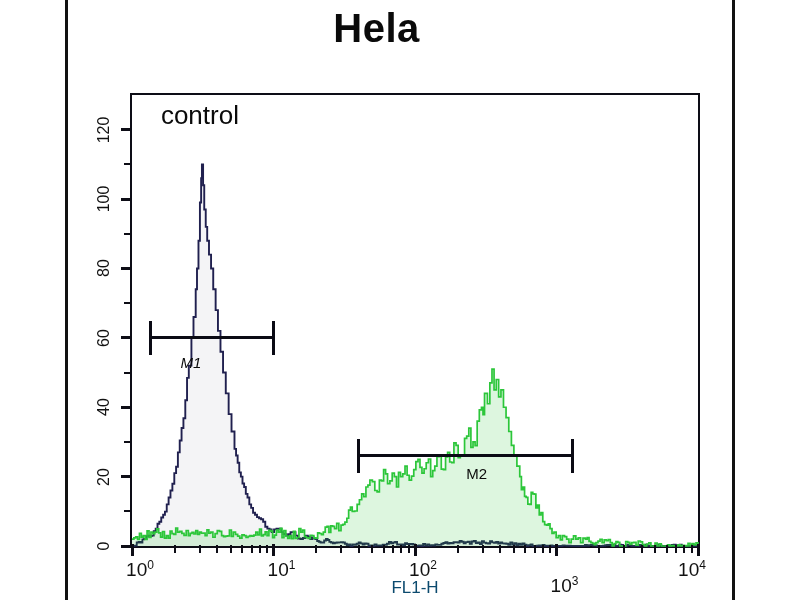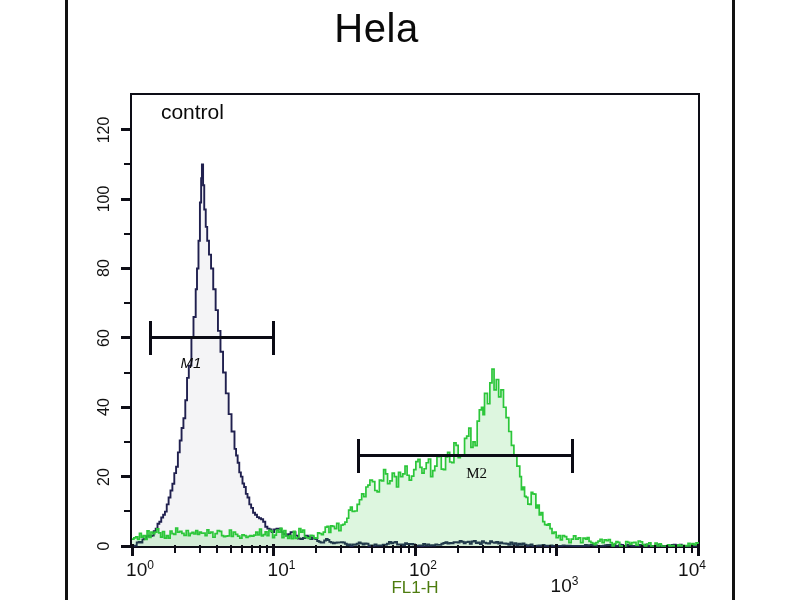--- a/index.html
+++ b/index.html
@@ -9,21 +9,21 @@
 
   
   #figure-frame{
     position:absolute;left:65px;top:0px;width:670px;height:600px;
     border-left:3px solid #111;border-right:3px solid #111;
     box-sizing:border-box;background:#fff;
   }
 
   #figure-title{
     position:absolute;left:65px;top:8px;width:623px;
-    text-align:center;font-size:40px;font-weight:normal;color:#0a0a0a;
+    text-align:center;font-size:40px;font-weight:bold;color:#0a0a0a;
     letter-spacing:0.5px;line-height:1;
   }
 
   
   #plot-frame{
     position:absolute;left:130px;top:93px;width:570px;height:455px;
     border:2px solid #0d0d16;box-sizing:border-box;background:#fff;
   }
 
   #plot-inner{position:absolute;left:0;top:0;width:100%;height:100%;}
@@ -45,25 +45,25 @@
   .xtick{position:absolute;background:#0d0d16;}
   .xtick-label{
     position:absolute;transform:translate(-50%,0);
     font-size:19px;color:#111;white-space:nowrap;
   }
   .xtick-label sup{font-size:12px;vertical-align:super;}
 
   #x-axis-title{
     position:absolute;left:415px;top:578px;
     transform:translate(-50%,0);
-    font-size:17px;color:#4d7c0f;white-space:nowrap;
+    font-size:17px;color:#0c4a6e;white-space:nowrap;
   }
 
   .curve-label{
-    position:absolute;font-size:21px;color:#0a0a0a;white-space:nowrap;
+    position:absolute;font-size:26px;color:#0a0a0a;white-space:nowrap;
   }
   .marker-label{
     position:absolute;font-size:15px;color:#0a0a0a;white-space:nowrap;
   }
   svg{display:block;overflow:visible;}
 </style>
 </head>
 <body>
 
 <div id="stage">
@@ -152,14 +152,14 @@
     </div>
 
 <div style="position: absolute; left: 150.442px; top: 336.346px; width: 123.058px; height: 3px; background: rgb(10, 10, 20);"></div>
     <div style="position: absolute; left: 148.942px; top: 320.846px; width: 3px; height: 34px; background: rgb(10, 10, 20);"></div>
     <div style="position: absolute; left: 272px; top: 320.846px; width: 3px; height: 34px; background: rgb(10, 10, 20);"></div>
     <div style="position: absolute; left: 358.691px; top: 454.3px; width: 213.931px; height: 3px; background: rgb(10, 10, 20);"></div>
     <div style="position: absolute; left: 357.191px; top: 438.8px; width: 3px; height: 34px; background: rgb(10, 10, 20);"></div>
     <div style="position: absolute; left: 571.123px; top: 438.8px; width: 3px; height: 34px; background: rgb(10, 10, 20);"></div>
     <div class="curve-label" style="left: 160.883px; top: 99.8154px;">control</div>
     <div class="marker-label" style="left: 180.453px; top: 354.131px; font-style: italic;">M1</div>
-    <div class="marker-label" style="left: 466.184px; top: 465.146px; font-family: Liberation Serif, serif;">M2</div>
+    <div class="marker-label" style="left: 466.184px; top: 465.146px;">M2</div>
   </div>
 
 </body></html>

